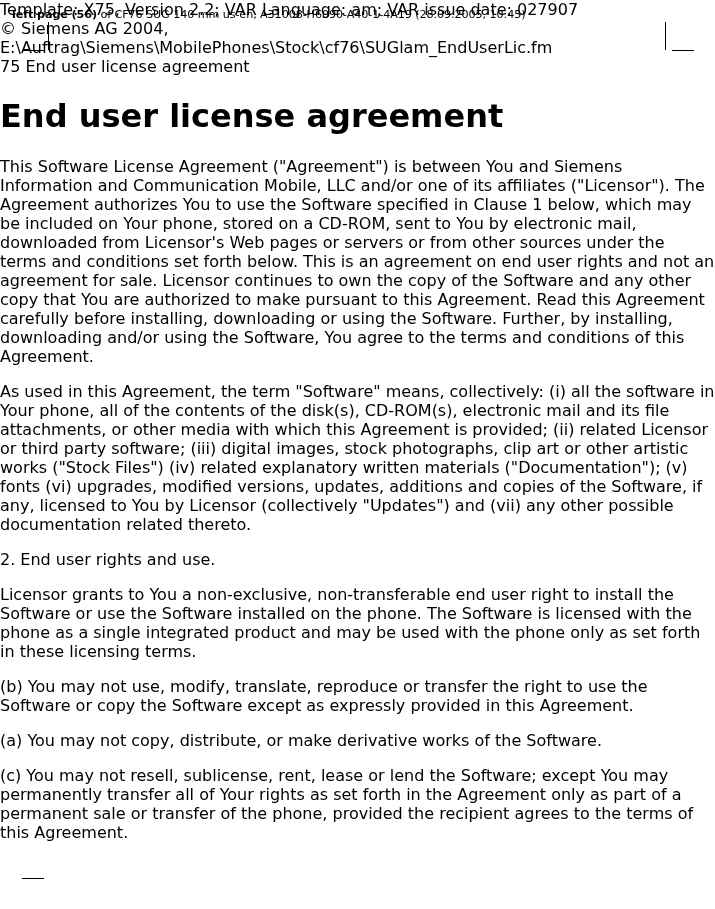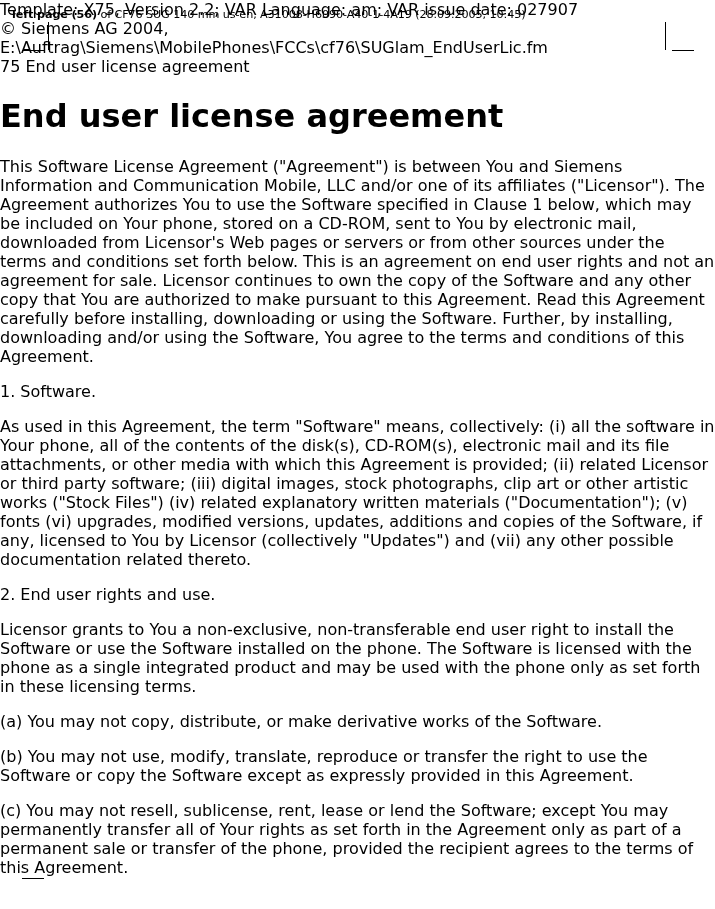--- a/index.html
+++ b/index.html
@@ -180,40 +180,39 @@
 <div class="crop crop-bl-h"></div>
 <div class="crop crop-bl-v"></div>
 <div class="crop crop-br-h"></div>
 <div class="crop crop-br-v"></div>
 
 <div class="side-note-left-wrap">
   <div class="vert-bt">Template: X75, Version 2.2; VAR Language: am; VAR issue date: 027907</div>
 </div>
 
 <div class="side-note-right-wrap">
-  <div class="vert-bt">© Siemens AG 2004, E:\Auftrag\Siemens\MobilePhones\FCCs\cf76\SUGlam_EndUserLic.fm</div>
+  <div class="vert-bt">© Siemens AG 2004, E:\Auftrag\Siemens\MobilePhones\Stock\cf76\SUGlam_EndUserLic.fm</div>
 </div>
 
 <div class="page-head">
   <span class="folio">75</span>
   <span class="running-title">End user license agreement</span>
 </div>
 <div class="rule-wrap">
   <div class="rule-thick"></div>
   <div class="rule-thin"></div>
 </div>
 
 <h1 class="chapter-title">End user license agreement</h1>
 
 <div class="columns">
   <div class="col" id="col-left">
       <p>This Software License Agreement ("Agreement") is between You and Siemens Information and Communication Mobile, LLC and/or one of its affiliates ("Licensor"). The Agreement authorizes You to use the Software specified in Clause 1 below, which may be included on Your phone, stored on a CD-ROM, sent to You by electronic mail, downloaded from Licensor's Web pages or servers or from other sources under the terms and conditions set forth below. This is an agreement on end user rights and not an agreement for sale. Licensor continues to own the copy of the Software and any other copy that You are authorized to make pursuant to this Agreement. Read this Agreement carefully before installing, downloading or using the Software. Further, by installing, downloading and/or using the Software, You agree to the terms and conditions of this Agreement.</p>
-      <p class="sec">1. Software.</p>
       <p>As used in this Agreement, the term "Software" means, collectively: (i) all the software in Your phone, all of the contents of the disk(s), CD-ROM(s), electronic mail and its file attachments, or other media with which this Agreement is provided; (ii) related Licensor or third party software; (iii) digital images, stock photographs, clip art or other artistic works ("Stock Files") (iv) related explanatory written materials ("Documentation"); (v) fonts (vi) upgrades, modified versions, updates, additions and copies of the Software, if any, licensed to You by Licensor (collectively "Updates") and (vii) any other possible documentation related thereto.</p>
     </div>
   <div class="col" id="col-right">
       <p class="sec">2. End user rights and use.</p>
       <p>Licensor grants to You a non-exclusive, non-transferable end user right to install the Software or use the Software installed on the phone. The Software is licensed with the phone as a single integrated product and may be used with the phone only as set forth in these licensing terms.</p>
+      <p>(b) You may not use, modify, translate, reproduce or transfer the right to use the Software or copy the Software except as expressly provided in this Agreement.</p>
       <p>(a) You may not copy, distribute, or make derivative works of the Software.</p>
-      <p>(b) You may not use, modify, translate, reproduce or transfer the right to use the Software or copy the Software except as expressly provided in this Agreement.</p>
       <p>(c) You may not resell, sublicense, rent, lease or lend the Software; except You may permanently transfer all of Your rights as set forth in the Agreement only as part of a permanent sale or transfer of the phone, provided the recipient agrees to the terms of this Agreement.</p>
     </div>
 </div>
 
 </body></html>

